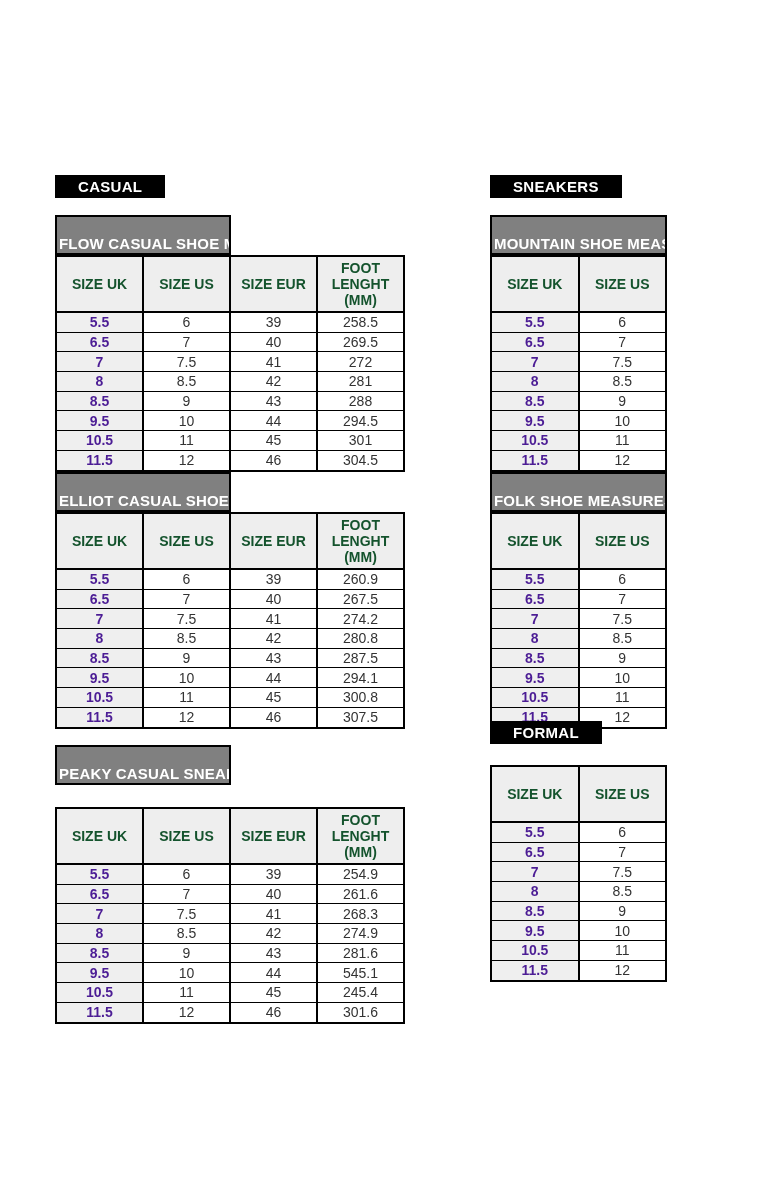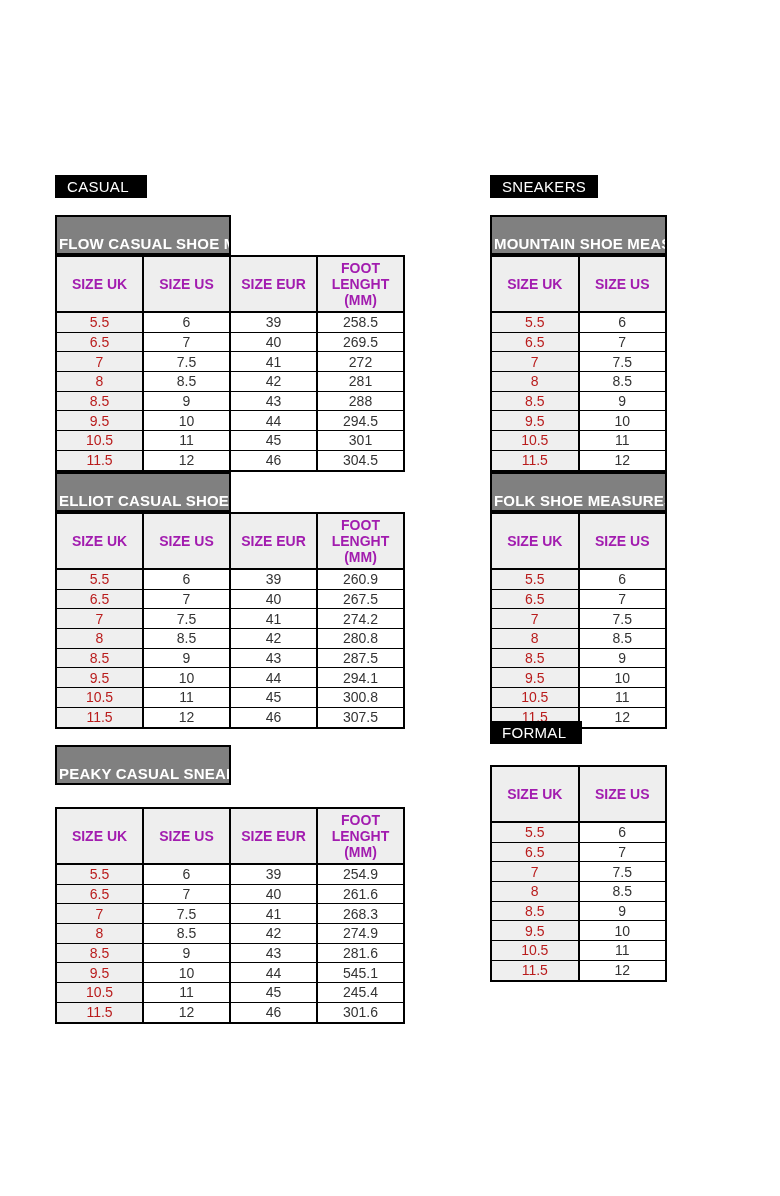--- a/index.html
+++ b/index.html
@@ -5,22 +5,22 @@
   html,body{margin:0;padding:0;}
   body{
     width:780px;height:1196px;background:#ffffff;position:relative;
     font-family:"Liberation Sans", sans-serif;
     -webkit-font-smoothing:antialiased;
   }
   .abs{position:absolute;}
   .category-label{
     display:inline-block;box-sizing:border-box;
     background:var(--label-bg,#000);color:var(--label-text,#fff);
-    font-weight:400;font-size:15px;line-height:19px;
-    padding:2px 12px;min-width:92px;letter-spacing:.3px;
+    font-weight:700;font-size:15px;line-height:19px;
+    padding:2px 23px;min-width:92px;letter-spacing:.3px;
   }
   .table-title{
     box-sizing:border-box;height:22px;overflow:hidden;white-space:nowrap;
     background:var(--title-bg,#808080);color:var(--title-text,#fff);
     border:2px solid var(--title-border,#000);
     font-weight:700;font-size:15px;line-height:18px;padding:18px 2px;
     letter-spacing:.2px;
   }
   .title-w2{width:176px;}
   .title-full{width:177px;}
@@ -29,31 +29,31 @@
   }
   table.w4{width:350px;}
   table.w2{width:177px;}
   .size-table th,.size-table td{
     border:1px solid var(--grid,#000);
     border-left-width:2px;border-right-width:2px;
     text-align:center;vertical-align:middle;overflow:hidden;
   }
   .size-table thead th{
     background:var(--header-bg,#eee);
-    font-size:14px;font-weight:700;color:#a21caf;
+    font-size:14px;font-weight:700;color:#14532d;
     height:52px;line-height:16px;padding:1px 10px;
     border-top-width:2px;border-bottom-width:2px;
   }
   .size-table td{
     font-size:14px;font-weight:400;color:#333;
     height:18.7px;line-height:18px;padding:0 2px;
   }
   .size-table td.uk{
     background:var(--uk-col-bg,#efefef);
-    font-weight:400;color:#b91c1c;
+    font-weight:700;color:#4c1d95;
   }
   .size-table tbody tr:last-child td{border-bottom-width:2px;}
   .gap-top-22{margin-top:22px;}
   .gap-top-21{margin-top:21px;}
 </style>
 </head>
 <body>
 
 <div class="abs category-label" style="left:55px;top:175px">CASUAL</div>
 

